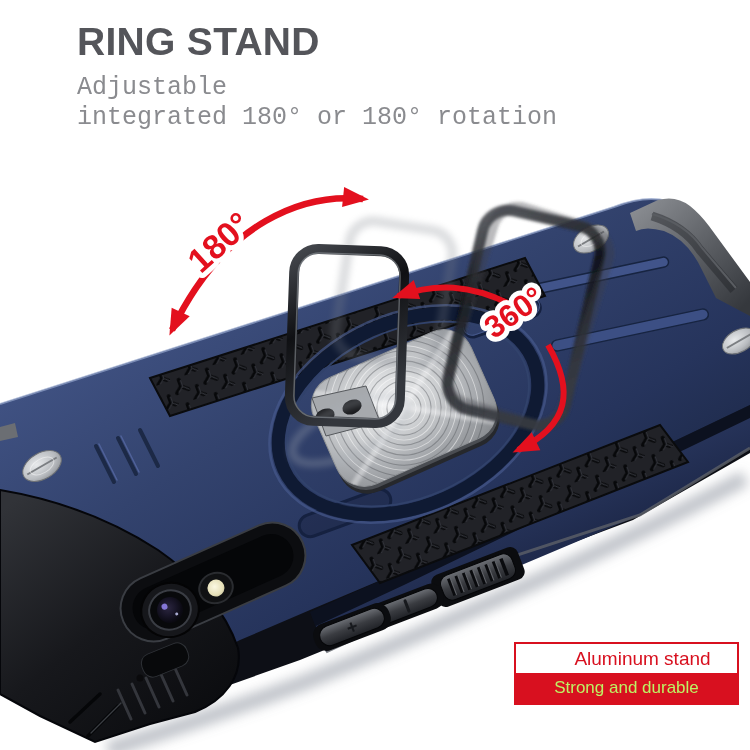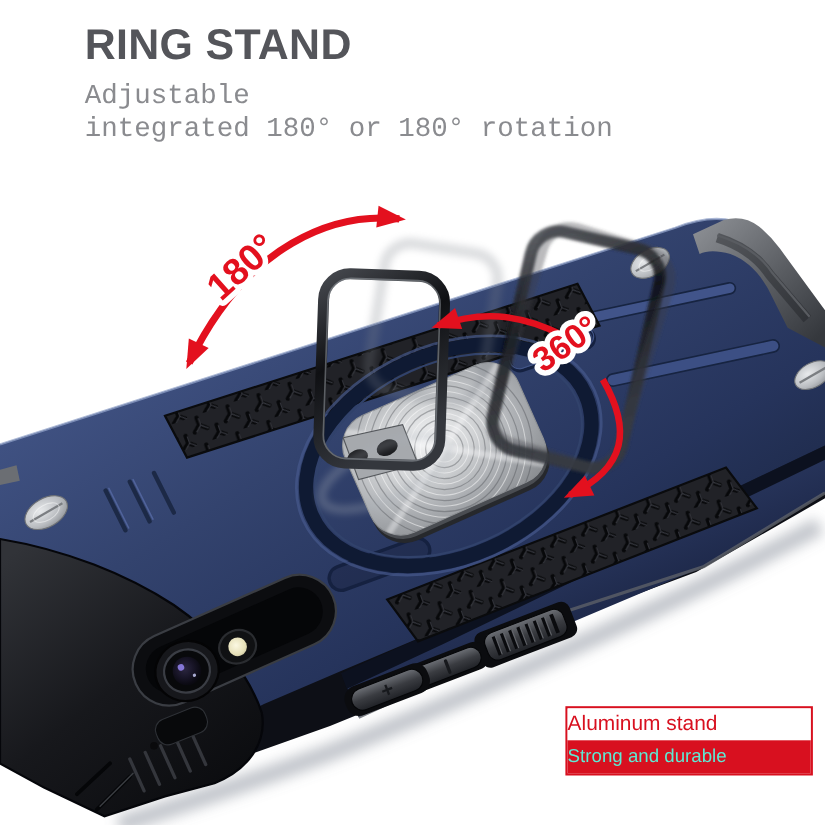--- a/index.html
+++ b/index.html
@@ -3,22 +3,22 @@
 <meta charset="utf-8">
 <style>
   html,body{margin:0;padding:0;background:#fff;}
   .stage{position:relative;width:750px;height:750px;background:#fff;overflow:hidden;
          font-family:"Liberation Sans",sans-serif;}
   .stage svg{position:absolute;left:0;top:0;}
   .hd{position:absolute;left:33px;top:20px;margin-left:44px;}
   .hd .t{font-size:39px;line-height:43px;font-weight:bold;color:#54555a;letter-spacing:.3px;}
   .hd .sub{margin-top:10px;font-size:25px;line-height:30px;color:#8a8b8f;font-family:Liberation Mono, monospace;}
   .callout{position:absolute;left:514px;top:642px;width:221px;border:2px solid #d8101f;background:#fff;}
-  .callout .r1{height:29px;line-height:29px;font-size:19px;color:#d8101f;background:#fff;}
-  .callout .r2{height:30px;line-height:30px;font-size:17px;color:#5eead4;background:#d8101f;}
+  .callout .r1{height:29px;line-height:29px;text-align:center;font-size:19px;color:#d8101f;background:#fff;padding-left:32px;}
+  .callout .r2{height:30px;line-height:30px;text-align:center;font-size:17px;color:#bef264;background:#d8101f;}
   .svgtxt{font-family:"Liberation Sans",sans-serif;font-weight:bold;fill:#e3101e;
           paint-order:stroke;stroke:#ffffff;stroke-width:10px;stroke-linejoin:round;}
 </style>
 </head>
 <body>
 
 <div class="stage">
 
   <svg width="750" height="750" viewBox="0 0 750 750">
     <defs>

